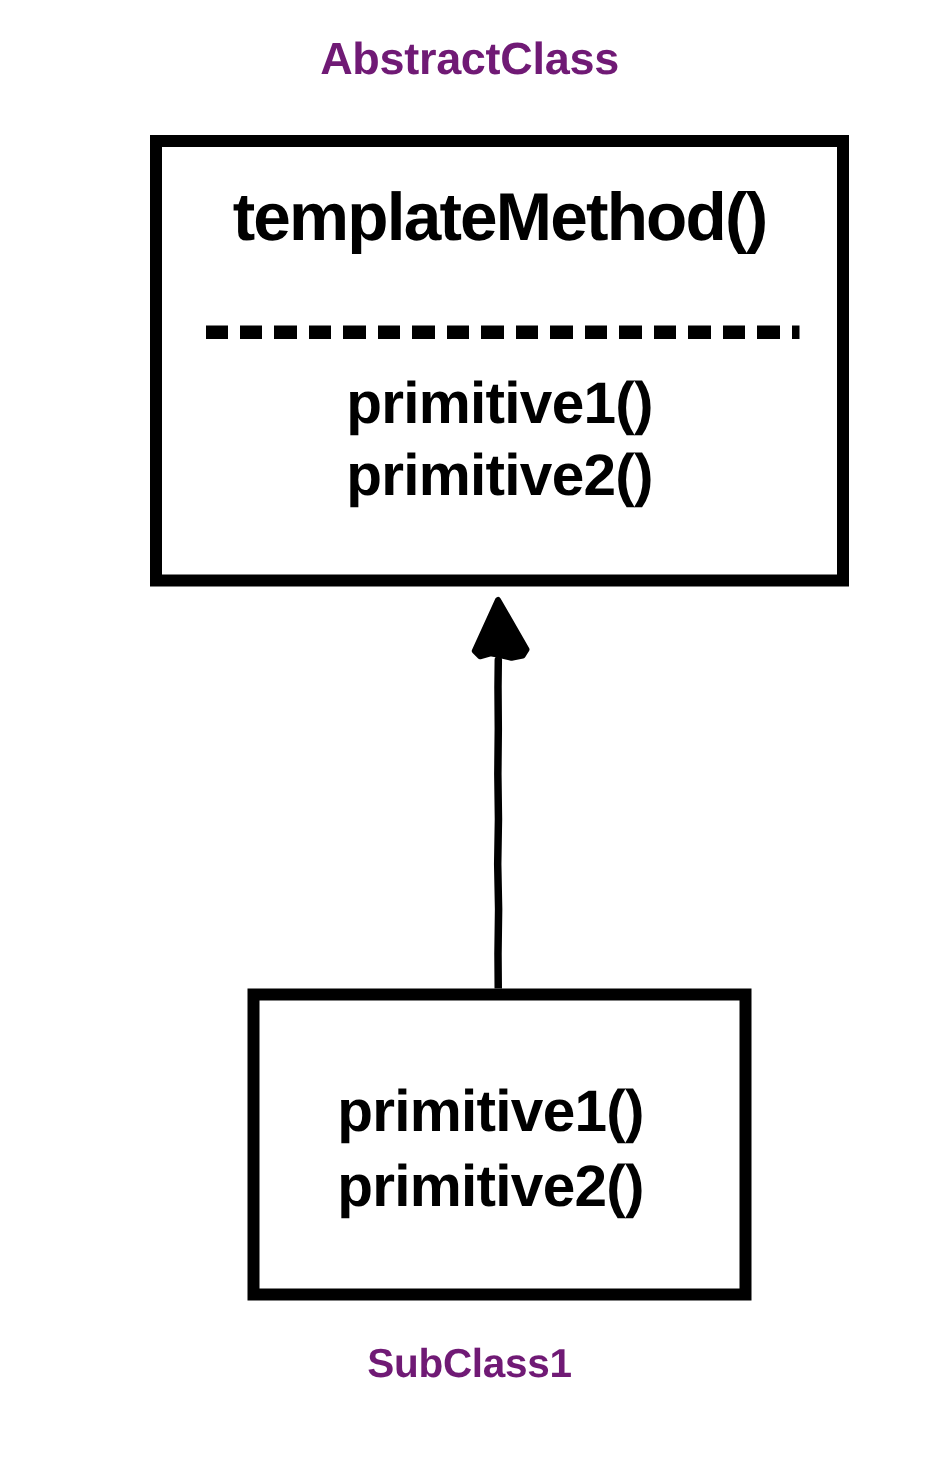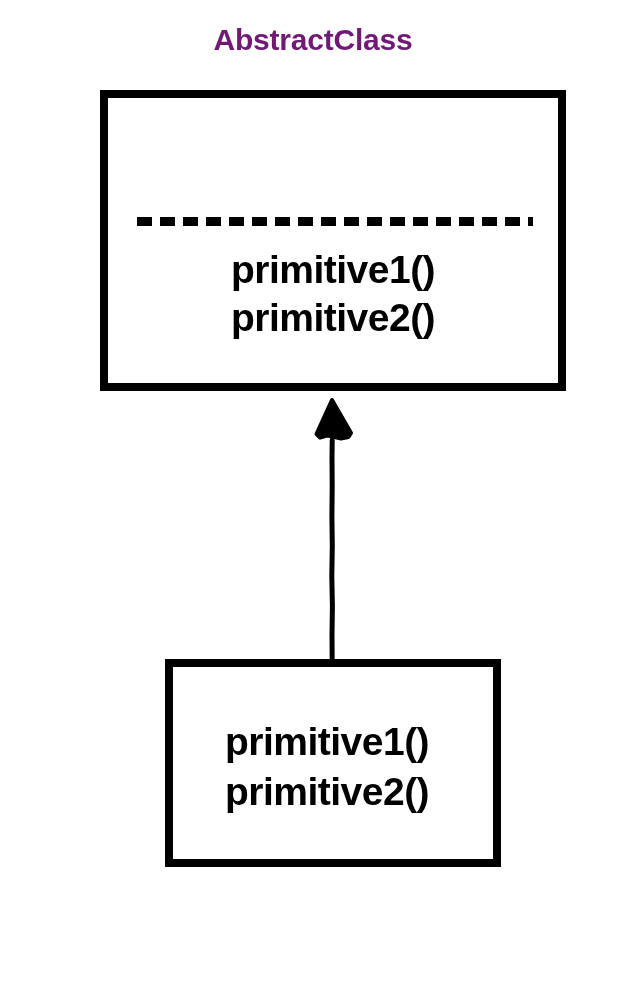--- a/index.html
+++ b/index.html
@@ -119,20 +119,21 @@
 </style>
 </head>
 <body>
 
 <div id="diagram">
 
   <div class="class-title" id="abstract-class-title">AbstractClass</div>
 
   <div class="class-box" id="abstract-class-box">
 
+    <div class="member-row" id="template-method-row">templateMethod()</div>
 
     <div id="compartment-separator"></div>
 
     <div class="member-row" id="abstract-primitive-1">primitive1()</div>
 
     <div class="member-row" id="abstract-primitive-2">primitive2()</div>
   </div>
 
   <svg id="generalization-arrow" viewBox="0 0 72 268">
 
@@ -141,14 +142,15 @@
     <path d="M36.0 4 L20.5 38 L24.0 41.5 L31.0 39.5 L36.5 40.5 L45.0 42.5 L52.5 41.0 L55.0 37.0 Z" fill="#000000" stroke="#000000" stroke-width="4" stroke-linejoin="round"></path>
   </svg>
 
   <div class="class-box" id="subclass-box">
 
     <div class="member-row" id="sub-primitive-1">primitive1()</div>
 
     <div class="member-row" id="sub-primitive-2">primitive2()</div>
   </div>
 
+  <div class="class-title" id="subclass-title">SubClass1</div>
 
 </div>
 
 </body></html>

